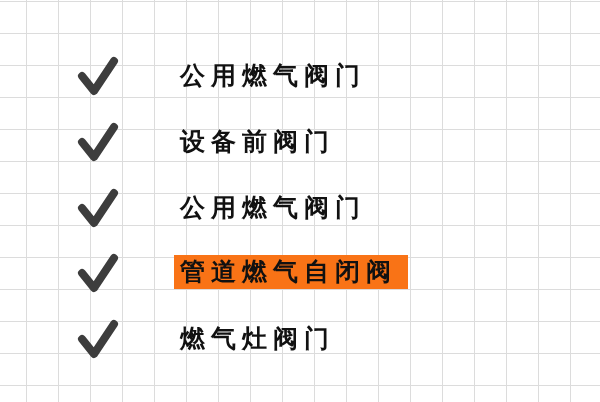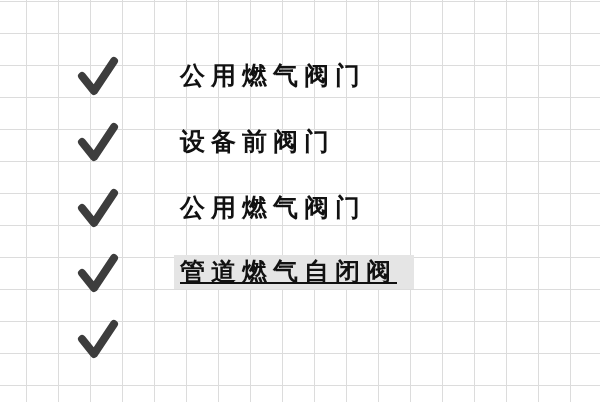--- a/index.html
+++ b/index.html
@@ -14,23 +14,22 @@
     font-family: "DejaVu Sans", sans-serif;
   }
   .row { position: absolute; left: 0; width: 560px; height: 40px; }
   .check { position: absolute; left: 76px; top: 0; width: 44px; height: 40px; }
   .label {
     position: absolute; left: 180px; top: 5px;
     font-size: 25px; font-weight: bold; color: #111;
     letter-spacing: 6px; line-height: 30px; white-space: nowrap;
   }
   .label.hl {
-    background: #e5e5e5; left: 174px; top: 2px;
-    padding: 2px 17px 2px 6px;
-    text-decoration: underline;
+    background: #f97316; left: 174px; top: 2px;
+    padding: 2px 11px 2px 6px;
   }
 </style>
 </head>
 <body>
 
 <div>
   <div class="row" style="top:56px">
     <svg class="check" viewBox="0 0 44 40">
         <path d="M6 20 L18 35 L38 5" fill="none" stroke="#3d3d3d" stroke-width="8" stroke-linecap="round" stroke-linejoin="round"></path>
       </svg>
@@ -51,14 +50,15 @@
   <div class="row" style="top:253px">
     <svg class="check" viewBox="0 0 44 40">
         <path d="M6 20 L18 35 L38 5" fill="none" stroke="#3d3d3d" stroke-width="8" stroke-linecap="round" stroke-linejoin="round"></path>
       </svg>
     <span class="label hl">管道燃气自闭阀</span>
   </div>
   <div class="row" style="top:319px">
     <svg class="check" viewBox="0 0 44 40">
         <path d="M6 20 L18 35 L38 5" fill="none" stroke="#3d3d3d" stroke-width="8" stroke-linecap="round" stroke-linejoin="round"></path>
       </svg>
+    <span class="label">燃气灶阀门</span>
   </div>
 </div>
 
 </body></html>

